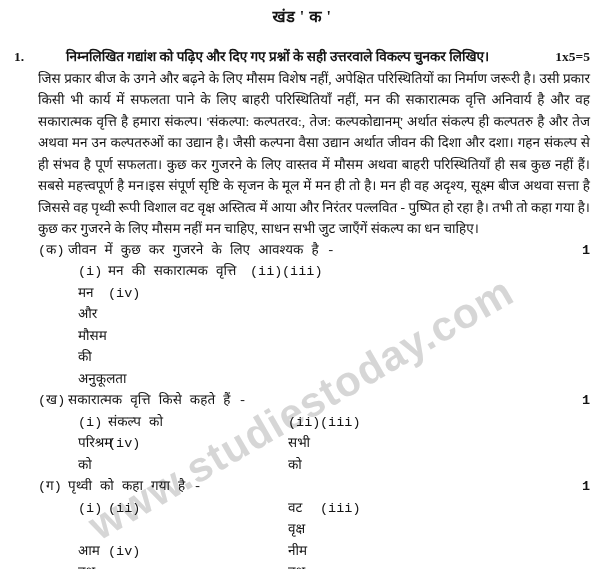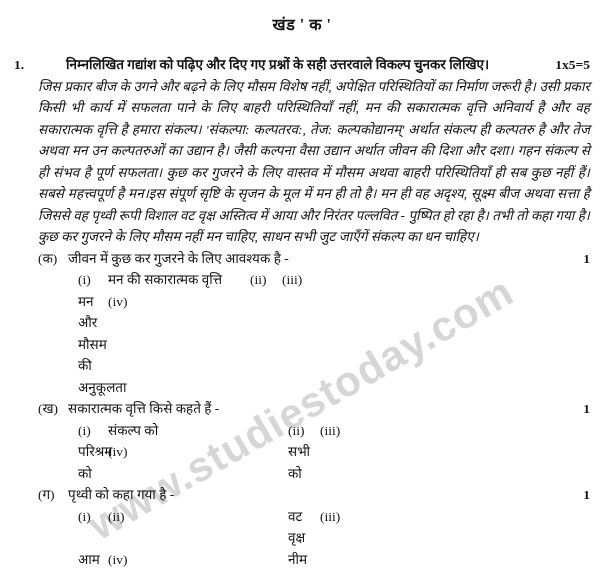--- a/index.html
+++ b/index.html
@@ -15,40 +15,38 @@
     line-height: 21.5px;
   }
   .content { position: relative; z-index: 1; padding: 6px 18px 0 14px; }
 
   .section-title {
     text-align: center;
     font-weight: bold;
     font-size: 16px;
     line-height: 22px;
     letter-spacing: 0.5px;
-    margin-top: 8px;
   }
 
   .q-head {
     display: flex;
     align-items: baseline;
     margin-top: 18px;
     font-weight: bold;
   }
   .q-num { width: 24px; flex: 0 0 24px; }
   .q-instruction { flex: 1 1 auto; padding-right: 6px; padding-left: 28px; }
   .q-marks { flex: 0 0 auto; white-space: nowrap; }
 
   .passage {
     margin-left: 24px;
     text-align: justify;
-    font-style: italic;
   }
 
-  .subq { margin-left: 24px; position: relative; }
+  .subq { margin-left: 24px; position: relative; font-family: Liberation Mono, monospace; }
   .subq-row { position: relative; padding-right: 30px; }
   .subq-label { display: inline-block; width: 30px; }
   .subq-marks {
     position: absolute;
     right: 0px;
     top: 0;
     font-weight: bold;
   }
   .opts {
     margin-left: 40px;

